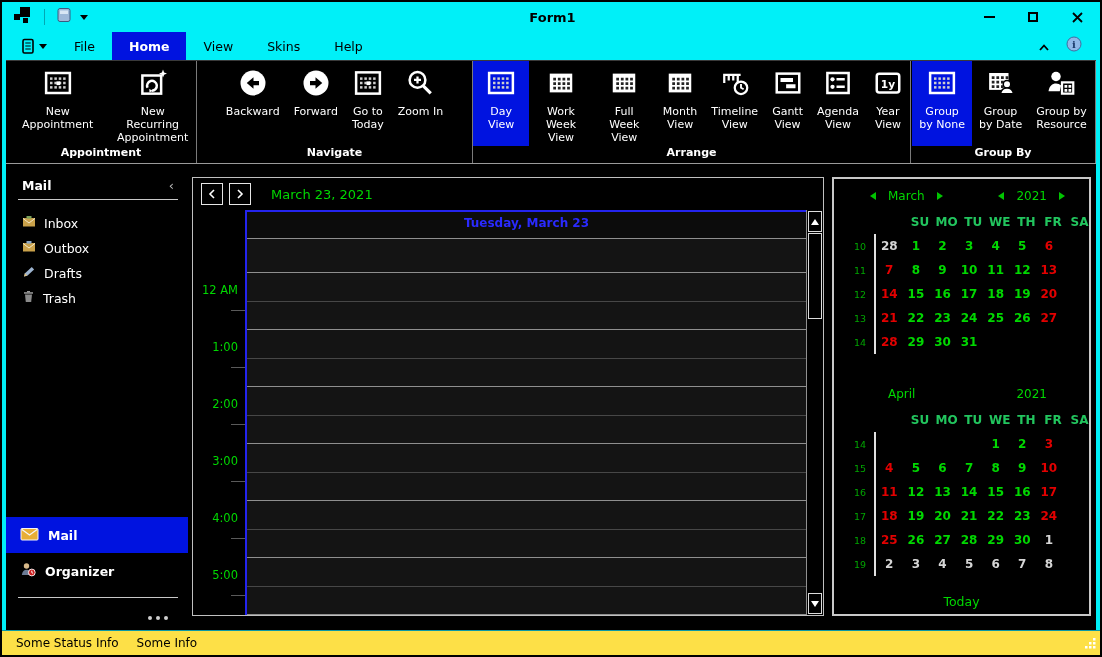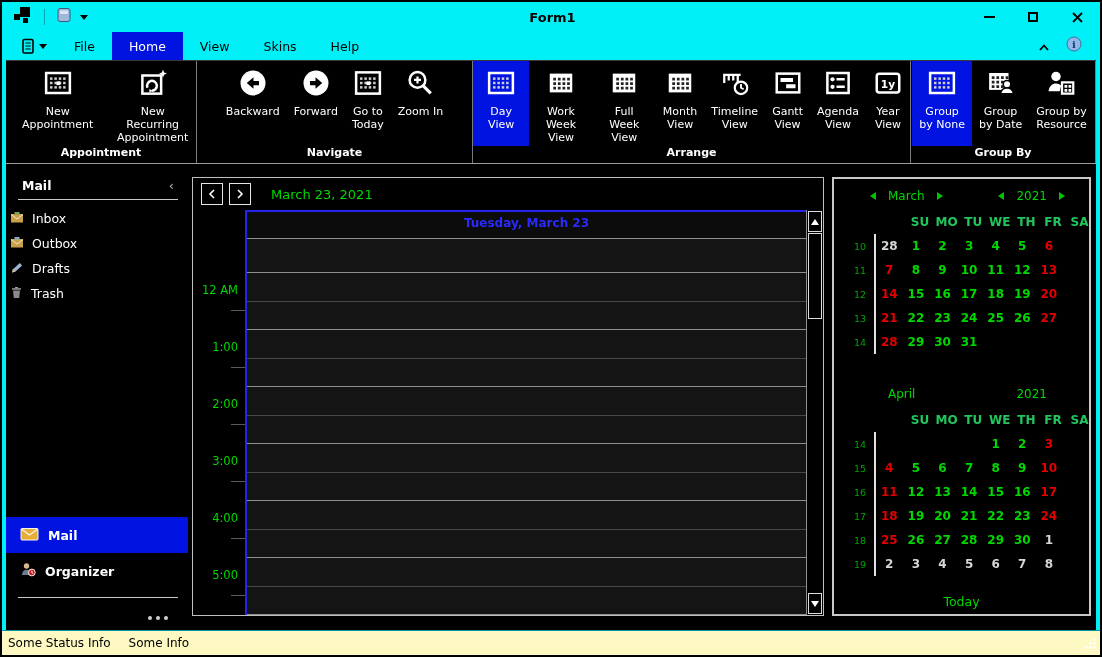--- a/index.html
+++ b/index.html
@@ -14,21 +14,21 @@
   .tb-title { position:absolute; left:3px; right:0; text-align:center; font-size:13px; font-weight:bold; color:#000; pointer-events:none; }
   .tb-controls { position:absolute; right:16px; top:0; height:30px; display:flex; align-items:center; gap:30px; }
   .tb-btn { width:14px; height:14px; display:flex; align-items:center; justify-content:center; cursor:default; }
   .glyph-min { width:11px; height:0; border-bottom:2px solid #000; }
   .glyph-max { width:10px; height:10px; border:2px solid #000; }
 
   
   .tabrow { position:absolute; top:30px; left:4px; right:4px; height:28px; display:flex; align-items:stretch; }
   .menu-btn { display:flex; align-items:center; gap:3px; padding:0 10px 0 16px; }
   .tab { display:flex; align-items:center; padding:0 17px; font-size:12.5px; color:#000; }
-  .tab.sel { background:#0013e0; color:#fff; }
+  .tab.sel { background:#0013e0; color:#fff;font-weight:bold; }
   .tabrow-spacer { flex:1; }
   .tabrow-right { display:flex; align-items:center; gap:16px; padding-right:14px; }
 
   
   .ribbon { position:absolute; top:58px; left:4px; right:4px; height:104px; background:#000; border-top:1px solid #3a3a3a; border-bottom:1px solid #9a9a9a; display:flex; }
   .rgroup { display:flex; flex-direction:column; border-right:1px solid #7a7a7a; }
   .rgroup:nth-child(1){ width:191px; } .rgroup:nth-child(2){ width:276px; } .rgroup:nth-child(3){ width:438px; } .rgroup:nth-child(4){ flex:1; }
   .rbuttons { flex:1; display:flex; justify-content:center; align-items:stretch; }
   .rbtn { display:flex; flex-direction:column; align-items:center; padding:7px 7px 0; cursor:default; }
   .rbtn.sel { background:#0013e0; }
@@ -38,21 +38,21 @@
 
   
   .main { position:absolute; top:162px; left:4px; right:4px; bottom:25px; background:#000; }
 
   
   .sidebar { position:absolute; left:0; top:0; bottom:0; width:182px; }
   .sb-head { display:flex; align-items:center; justify-content:space-between; padding:14px 14px 6px 16px; }
   .sb-head-label { font-size:12.5px; font-weight:bold; color:#fff; }
   .sb-chevron { color:#bbb; font-size:13px; }
   .sb-hr { border:none; border-top:1px solid #c8c8c8; margin:0 10px 6px 12px; }
-  .sb-item { display:flex; align-items:center; gap:8px; height:25px; padding-left:4px; color:#fff; font-size:12.5px; cursor:default; }
+  .sb-item { display:flex; align-items:flex-end; gap:8px; height:25px; padding-left:16px; color:#fff; font-size:12.5px; cursor:default; }
   .sb-bottom { position:absolute; left:0; right:0; bottom:8px; }
   .sb-nav { display:flex; align-items:center; gap:9px; height:36px; padding-left:14px; color:#fff; font-size:12.5px; font-weight:bold; cursor:default; }
   .sb-nav.sel { background:#0013e0; }
   .sb-dots { display:flex; justify-content:flex-end; gap:4px; padding:12px 20px 2px 0; }
   .sb-dots i { width:4px; height:4px; border-radius:50%; background:#cfcfcf; }
 
   
   .sched { position:absolute; left:186px; top:13px; width:632px; bottom:14px; border:1px solid #c0c0c0; background:#000; display:flex; flex-direction:column; }
   .sched-hdr { height:32px; display:flex; align-items:center; gap:6px; padding-left:8px; }
   .nav-sq { width:22px; height:22px; border:1.5px solid #e6e6e6; display:flex; align-items:center; justify-content:center; cursor:default; }
@@ -89,21 +89,21 @@
   .cal-grid { display:grid; grid-template-columns:42px repeat(7,26.6px); margin-top:4px; }
   .cal-grid > div { height:24px; display:flex; align-items:center; justify-content:center; font-size:12px; }
   .dow { color:#22c55e; font-weight:bold; font-size:11.5px;margin-left:44px; }
   .wknum { justify-content:flex-end !important; padding-right:8px; color:#00a400; font-size:9.5px !important; border-right:2px solid #e0e0e0; }
   .wk-spacer { border-right:none !important; }
   .day { font-weight:bold; cursor:default; }
   .day.wd { color:#00d800; } .day.we { color:#e20000; } .day.oth { color:#d6d6d6; }
   .today-btn { position:absolute; left:0; right:0; bottom:5px; text-align:center; color:#00d800; font-size:12.5px; cursor:default; }
 
   
-  .statusbar { position:absolute; left:0; right:0; bottom:0; height:25px; background:#fef9c3; border-top:1px solid #0b98a6; display:flex; align-items:center; gap:18px; padding-left:6px; font-size:12px; color:#000; }
+  .statusbar { position:absolute; left:0; right:0; bottom:0; height:25px; background:#fde047; border-top:1px solid #0b98a6; display:flex; align-items:center; gap:18px; padding-left:14px; font-size:12px; color:#000; }
   .grip { position:absolute; right:4px; bottom:3px; }
 </style>
 </head>
 <body>
 
 <div class="window">
 
   <div class="titlebar">
     <div class="tb-left">
       <span>

